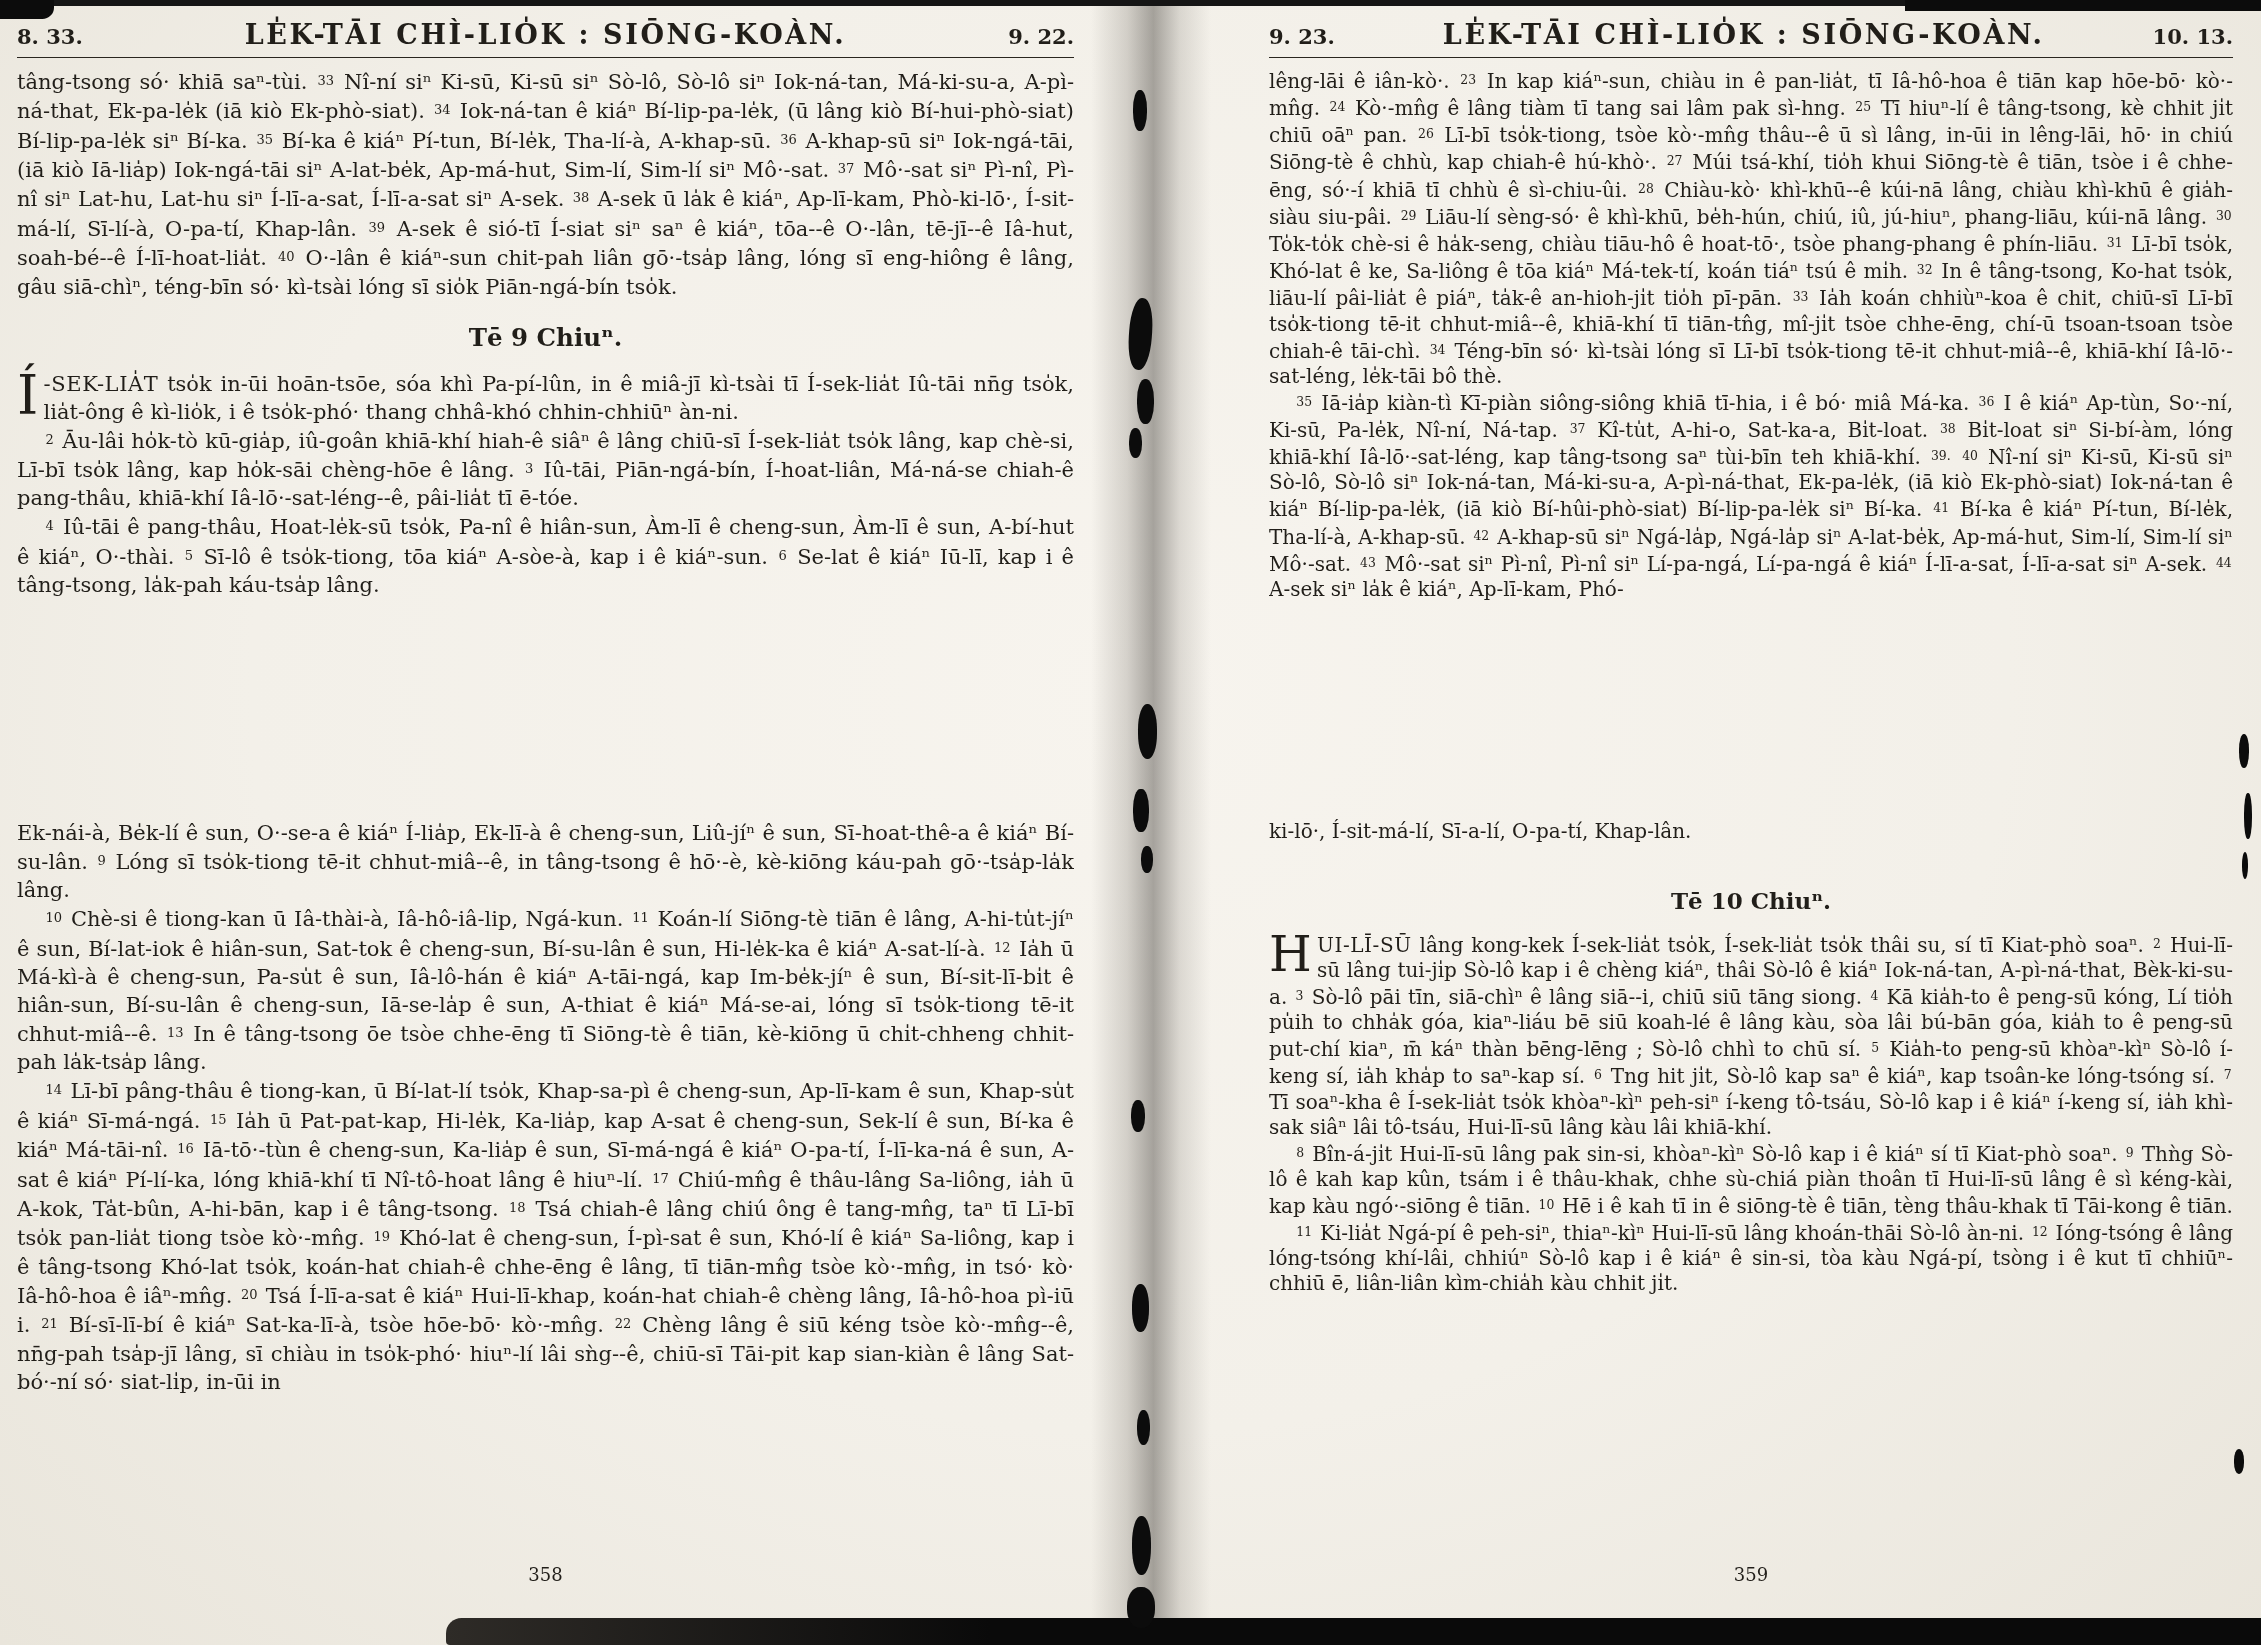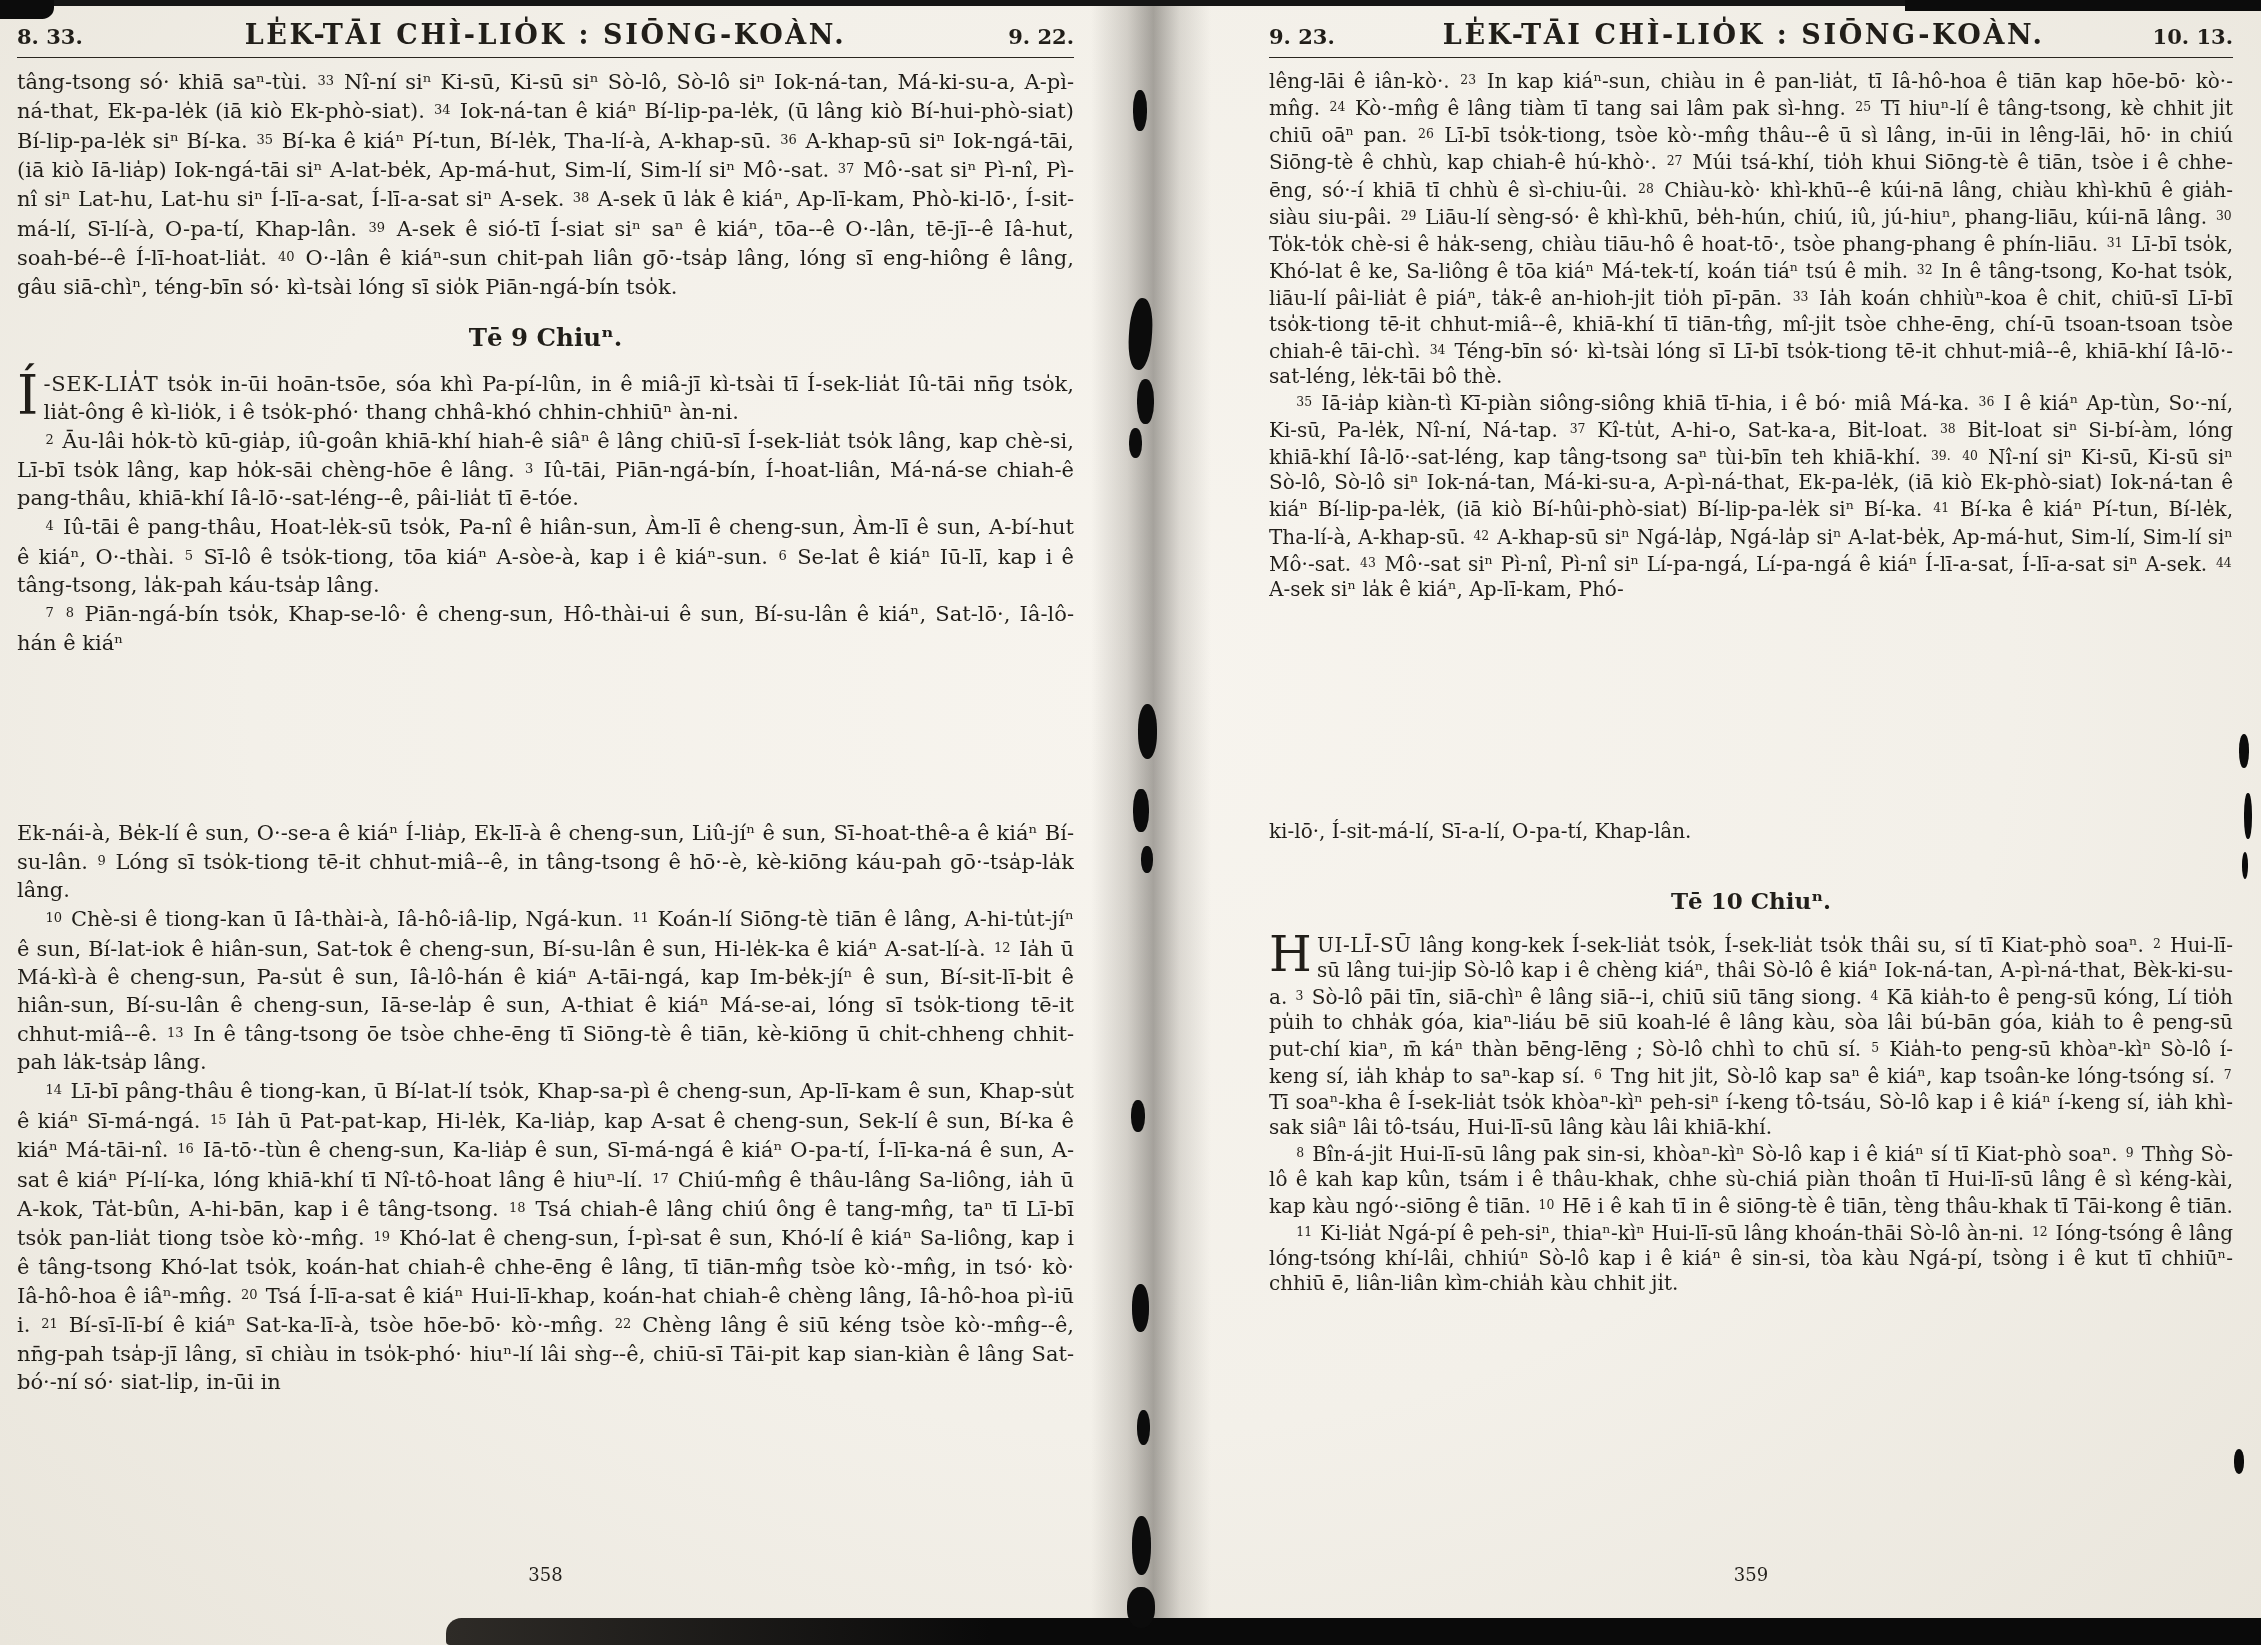--- a/index.html
+++ b/index.html
@@ -69,21 +69,20 @@
       <span class="header-title">LE̍K-TĀI CHÌ-LIO̍K : SIŌNG-KOÀN.</span>
       <span class="header-ref">9. 22.</span>
     </div>
     <div class="columns">
       <div class="column">
           <p class="para">tâng-tsong só· khiā saⁿ-tùi. <span class="vnum">33</span> Nî-ní siⁿ Ki-sū, Ki-sū siⁿ Sò-lô, Sò-lô siⁿ Iok-ná-tan, Má-ki-su-a, A-pì-ná-that, Ek-pa-le̍k (iā kiò Ek-phò-siat). <span class="vnum">34</span> Iok-ná-tan ê kiáⁿ Bí-lip-pa-le̍k, (ū lâng kiò Bí-hui-phò-siat) Bí-lip-pa-le̍k siⁿ Bí-ka. <span class="vnum">35</span> Bí-ka ê kiáⁿ Pí-tun, Bí-le̍k, Tha-lí-à, A-khap-sū. <span class="vnum">36</span> A-khap-sū siⁿ Iok-ngá-tāi, (iā kiò Iā-lia̍p) Iok-ngá-tāi siⁿ A-lat-be̍k, Ap-má-hut, Sim-lí, Sim-lí siⁿ Mô·-sat. <span class="vnum">37</span> Mô·-sat siⁿ Pì-nî, Pì-nî siⁿ Lat-hu, Lat-hu siⁿ Í-lī-a-sat, Í-lī-a-sat siⁿ A-sek. <span class="vnum">38</span> A-sek ū la̍k ê kiáⁿ, Ap-lī-kam, Phò-ki-lō·, Í-sit-má-lí, Sī-lí-à, O-pa-tí, Khap-lân. <span class="vnum">39</span> A-sek ê sió-tī Í-siat siⁿ saⁿ ê kiáⁿ, tōa--ê O·-lân, tē-jī--ê Iâ-hut, soah-bé--ê Í-lī-hoat-lia̍t. <span class="vnum">40</span> O·-lân ê kiáⁿ-sun chit-pah liân gō·-tsa̍p lâng, lóng sī eng-hiông ê lâng, gâu siā-chìⁿ, téng-bīn só· kì-tsài lóng sī sio̍k Piān-ngá-bín tso̍k.</p>
           <div class="chapter-heading">Tē 9 Chiuⁿ.</div>
           <p class="para dropcap-para"><span class="dropcap">Í</span><span class="opening-caps">-SEK-LIA̍T</span> tso̍k in-ūi hoān-tsōe, sóa khì Pa-pí-lûn, in ê miâ-jī kì-tsài tī Í-sek-lia̍t Iû-tāi nn̄g tso̍k, lia̍t-ông ê kì-lio̍k, i ê tso̍k-phó· thang chhâ-khó chhin-chhiūⁿ àn-ni.</p>
           <p class="para indent"><span class="vnum">2</span> Āu-lâi ho̍k-tò kū-gia̍p, iû-goân khiā-khí hiah-ê siâⁿ ê lâng chiū-sī Í-sek-lia̍t tso̍k lâng, kap chè-si, Lī-bī tso̍k lâng, kap ho̍k-sāi chèng-hōe ê lâng. <span class="vnum">3</span> Iû-tāi, Piān-ngá-bín, Í-hoat-liân, Má-ná-se chiah-ê pang-thâu, khiā-khí Iâ-lō·-sat-léng--ê, pâi-lia̍t tī ē-tóe.</p>
           <p class="para indent"><span class="vnum">4</span> Iû-tāi ê pang-thâu, Hoat-le̍k-sū tso̍k, Pa-nî ê hiân-sun, Àm-lī ê cheng-sun, Àm-lī ê sun, A-bí-hut ê kiáⁿ, O·-thài. <span class="vnum">5</span> Sī-lô ê tso̍k-tiong, tōa kiáⁿ A-sòe-à, kap i ê kiáⁿ-sun. <span class="vnum">6</span> Se-lat ê kiáⁿ Iū-lī, kap i ê tâng-tsong, la̍k-pah káu-tsa̍p lâng.</p>
-          <p class="para indent"><span class="vnum">7</span> <span class="vnum">8</span> Piān-ngá-bín tso̍k, Khap-se-lô· ê cheng-sun, Hô-thài-ui ê sun, Bí-su-lân ê kiáⁿ, Sat-lō·, Iâ-lô-hán ê kiáⁿ</p>
         </div>
       <div class="column">
           <p class="para">Ek-nái-à, Be̍k-lí ê sun, O·-se-a ê kiáⁿ Í-lia̍p, Ek-lī-à ê cheng-sun, Liû-jíⁿ ê sun, Sī-hoat-thê-a ê kiáⁿ Bí-su-lân. <span class="vnum">9</span> Lóng sī tso̍k-tiong tē-it chhut-miâ--ê, in tâng-tsong ê hō·-è, kè-kiōng káu-pah gō·-tsa̍p-la̍k lâng.</p>
           <p class="para indent"><span class="vnum">10</span> Chè-si ê tiong-kan ū Iâ-thài-à, Iâ-hô-iâ-lip, Ngá-kun. <span class="vnum">11</span> Koán-lí Siōng-tè tiān ê lâng, A-hi-tu̍t-jíⁿ ê sun, Bí-lat-iok ê hiân-sun, Sat-tok ê cheng-sun, Bí-su-lân ê sun, Hi-le̍k-ka ê kiáⁿ A-sat-lí-à. <span class="vnum">12</span> Ia̍h ū Má-kì-à ê cheng-sun, Pa-su̍t ê sun, Iâ-lô-hán ê kiáⁿ A-tāi-ngá, kap Im-be̍k-jíⁿ ê sun, Bí-sit-lī-bi̍t ê hiân-sun, Bí-su-lân ê cheng-sun, Iā-se-la̍p ê sun, A-thiat ê kiáⁿ Má-se-ai, lóng sī tso̍k-tiong tē-it chhut-miâ--ê. <span class="vnum">13</span> In ê tâng-tsong ōe tsòe chhe-ēng tī Siōng-tè ê tiān, kè-kiōng ū chi̍t-chheng chhit-pah la̍k-tsa̍p lâng.</p>
           <p class="para indent"><span class="vnum">14</span> Lī-bī pâng-thâu ê tiong-kan, ū Bí-lat-lí tso̍k, Khap-sa-pì ê cheng-sun, Ap-lī-kam ê sun, Khap-su̍t ê kiáⁿ Sī-má-ngá. <span class="vnum">15</span> Ia̍h ū Pat-pat-kap, Hi-le̍k, Ka-lia̍p, kap A-sat ê cheng-sun, Sek-lí ê sun, Bí-ka ê kiáⁿ Má-tāi-nî. <span class="vnum">16</span> Iā-tō·-tùn ê cheng-sun, Ka-lia̍p ê sun, Sī-má-ngá ê kiáⁿ O-pa-tí, Í-lī-ka-ná ê sun, A-sat ê kiáⁿ Pí-lí-ka, lóng khiā-khí tī Nî-tô-hoat lâng ê hiuⁿ-lí. <span class="vnum">17</span> Chiú-mn̂g ê thâu-lâng Sa-liông, ia̍h ū A-kok, Ta̍t-bûn, A-hi-bān, kap i ê tâng-tsong. <span class="vnum">18</span> Tsá chiah-ê lâng chiú ông ê tang-mn̂g, taⁿ tī Lī-bī tso̍k pan-lia̍t tiong tsòe kò·-mn̂g. <span class="vnum">19</span> Khó-lat ê cheng-sun, Í-pì-sat ê sun, Khó-lí ê kiáⁿ Sa-liông, kap i ê tâng-tsong Khó-lat tso̍k, koán-hat chiah-ê chhe-ēng ê lâng, tī tiān-mn̂g tsòe kò·-mn̂g, in tsó· kò· Iâ-hô-hoa ê iâⁿ-mn̂g. <span class="vnum">20</span> Tsá Í-lī-a-sat ê kiáⁿ Hui-lī-khap, koán-hat chiah-ê chèng lâng, Iâ-hô-hoa pì-iū i. <span class="vnum">21</span> Bí-sī-lī-bí ê kiáⁿ Sat-ka-lī-à, tsòe hōe-bō· kò·-mn̂g. <span class="vnum">22</span> Chèng lâng ê siū kéng tsòe kò·-mn̂g--ê, nn̄g-pah tsa̍p-jī lâng, sī chiàu in tso̍k-phó· hiuⁿ-lí lâi sǹg--ê, chiū-sī Tāi-pit kap sian-kiàn ê lâng Sat-bó·-ní só· siat-li̍p, in-ūi in</p>
         </div>
     </div>
     <div class="page-number">358</div>
   </div>
 

